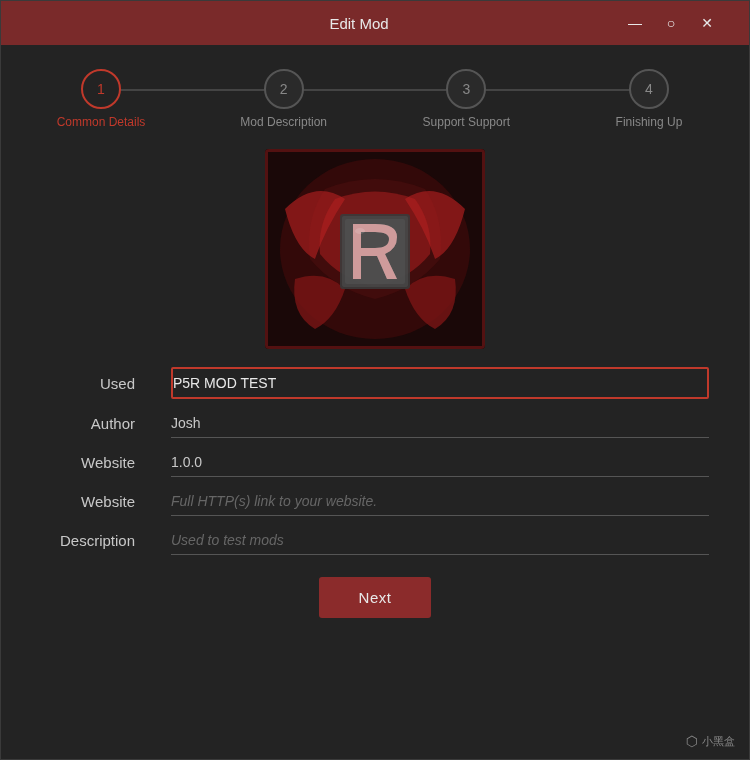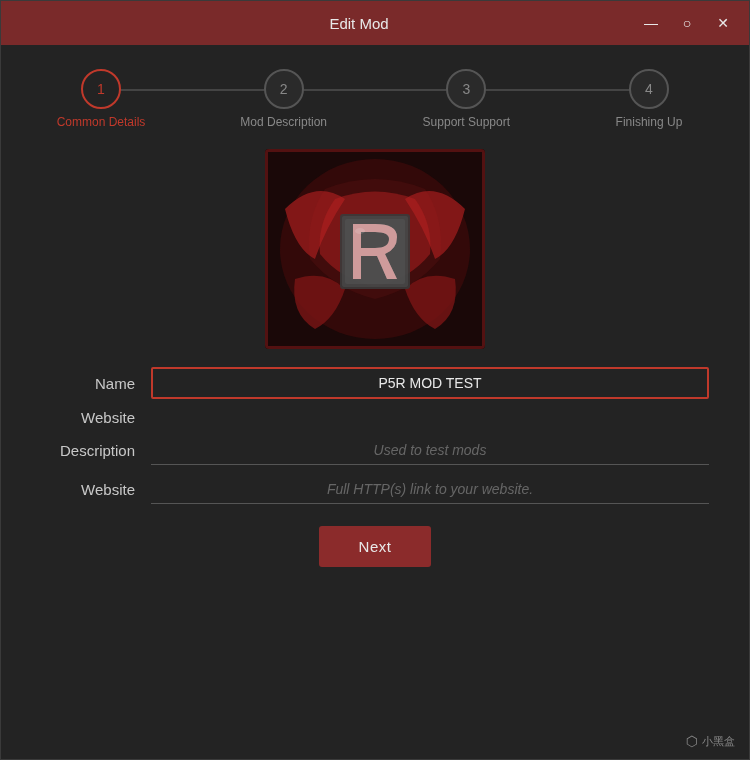--- a/index.html
+++ b/index.html
@@ -21,21 +21,21 @@
       flex-direction: column;
       position: relative;
       overflow: hidden;
     }
     .title-bar {
       background: #7a2a2a;
       height: 44px;
       display: flex;
       align-items: center;
       justify-content: space-between;
-      padding: 0 16px;
+      padding: 0 32px;
       flex-shrink: 0;
     }
     .title-bar-title {
       color: #e8e8e8;
       font-size: 15px;
       font-weight: 400;
       flex: 1;
       text-align: center;
     }
     .title-bar-controls {
@@ -147,23 +147,23 @@
       padding-right: 16px;
       flex-shrink: 0;
     }
     .form-input {
       flex: 1;
       background: transparent;
       border: none;
       border-bottom: 1px solid #555;
       color: #c8c8c8;
       font-size: 14px;
-      padding: 6px 20px;
+      padding: 6px 0;
       outline: none;
-      text-align: center;
+      margin-left: 20px;
     }
     .form-input.active-field {
       border: 2px solid #c0392b;
       border-radius: 2px;
       background: transparent;
       color: #e8e8e8;
       font-weight: 500;
     }
     .form-input::placeholder {
       color: #666;
@@ -270,33 +270,38 @@
         <path d="M88,75 L88,130 L96,130 L96,107 L112,107 L122,130 L132,130 L120,105 Q132,100 132,88 Q132,75 110,75 Z M96,83 L110,83 Q124,83 124,90 Q124,99 110,99 L96,99 Z" fill="#cc2222" opacity="0.3"></path>
 
         <ellipse cx="95" cy="82" rx="5" ry="3" fill="white" opacity="0.15"></ellipse>
 
         <rect x="0" y="0" width="220" height="200" fill="none" stroke="#8b1a1a" stroke-width="6" opacity="0.5"></rect>
       </svg>
     </div>
 
     <div class="form">
       <div class="form-row">
-        <span class="form-label">Name</span>
+        <span class="form-label">Used</span>
         <input class="form-input active-field" type="text" value="P5R MOD TEST" style="">
       </div>
       <div class="form-row">
+        <span class="form-label">Author</span>
+        <input class="form-input" type="text" value="Josh" style="">
+      </div>
+      <div class="form-row">
         <span class="form-label">Website</span>
+        <input class="form-input" type="text" value="1.0.0" style="">
+      </div>
+      <div class="form-row">
+        <span class="form-label">Website</span>
+        <input class="form-input" type="text" placeholder="Full HTTP(s) link to your website." style="">
       </div>
       <div class="form-row">
         <span class="form-label">Description</span>
         <input class="form-input" type="text" placeholder="Used to test mods" style="">
-      </div>
-      <div class="form-row">
-        <span class="form-label">Website</span>
-        <input class="form-input" type="text" placeholder="Full HTTP(s) link to your website." style="">
       </div>
     </div>
 
     <button class="next-btn">Next</button>
 
   </div>
 
   <div class="watermark">
     <span class="watermark-icon">⬡</span>
     <span>小黑盒</span>

